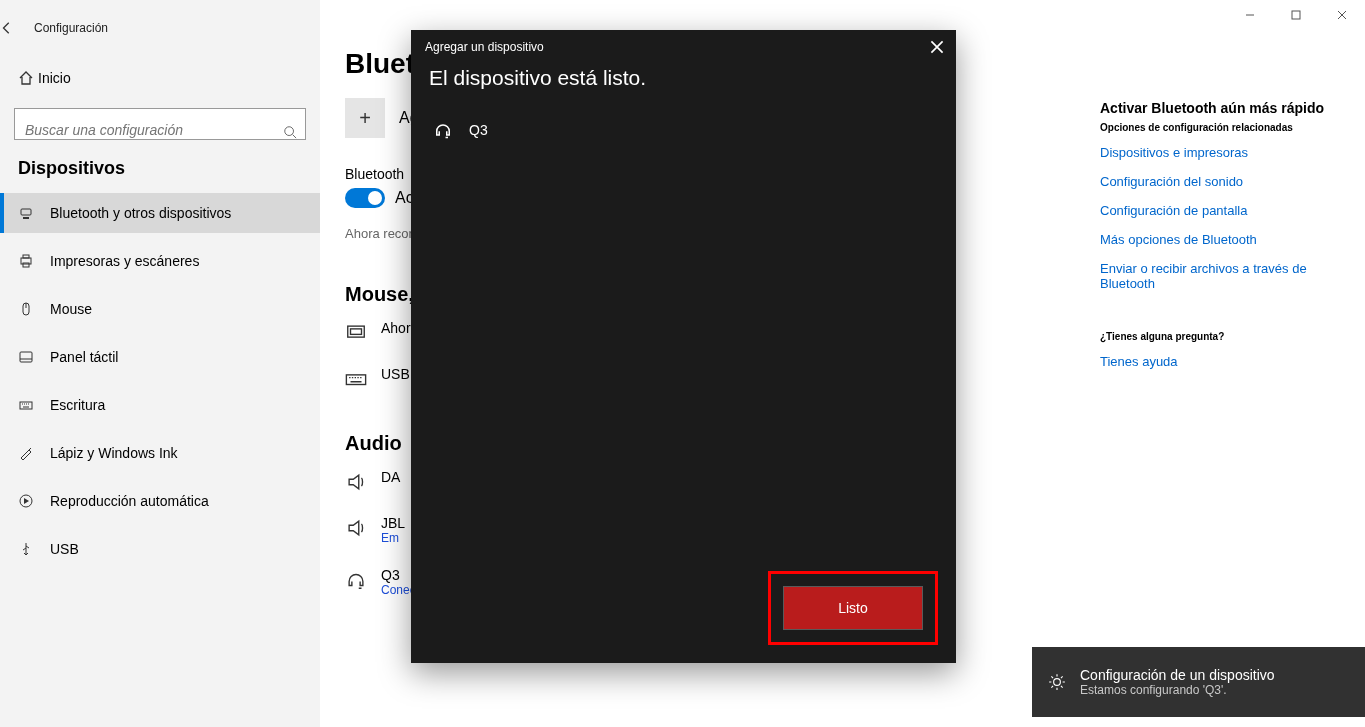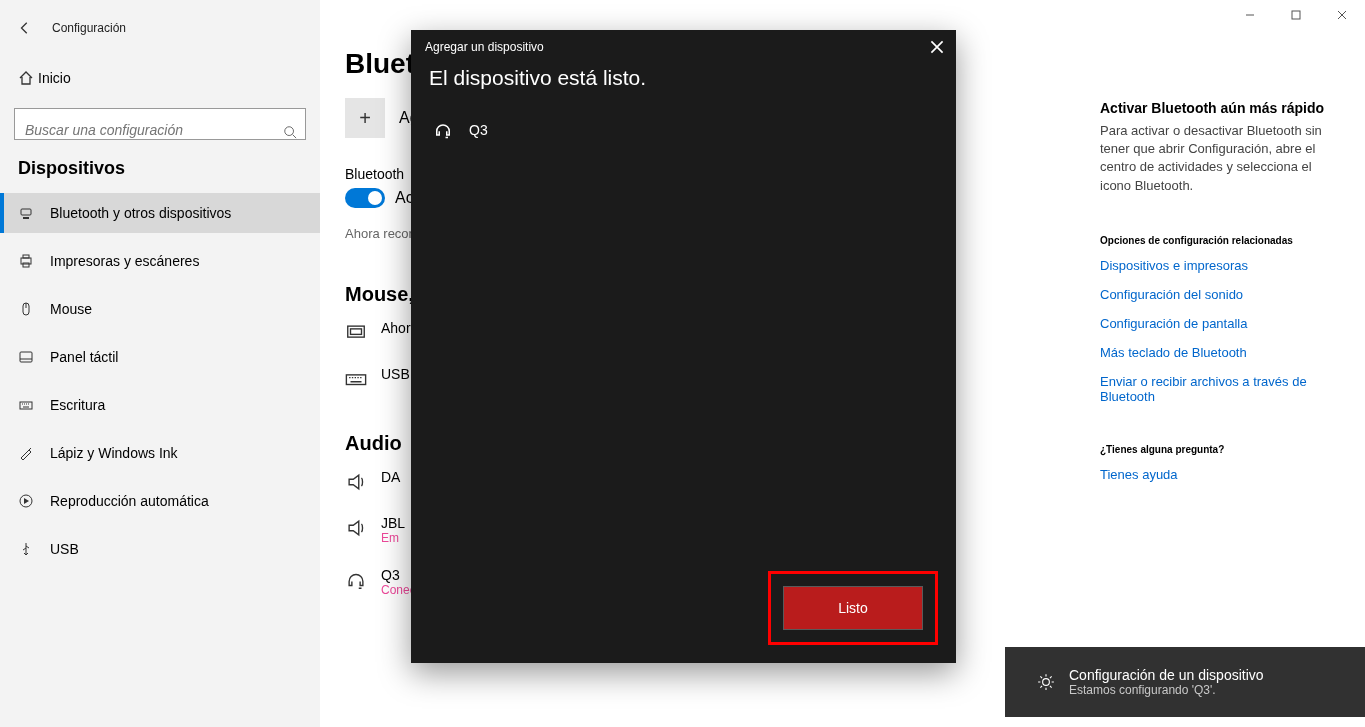--- a/index.html
+++ b/index.html
@@ -17,21 +17,20 @@
   .sidebar {
     position: absolute;
     left: 0; top: 0;
     width: 320px; height: 727px;
     background: #f3f3f3;
     padding-top: 12px;
   }
   .sidebar .titlebar-row {
     display: flex; align-items: center;
     height: 32px;
-    padding-left: 18px;
     gap: 20px;
     margin-bottom: 14px;
   }
   .back-arrow { width: 14px; height: 14px; color:#333; cursor:pointer; }
   .app-title { font-size: 12px; color:#222; }
   .home-row {
     display:flex; align-items:center;
     height: 40px;
     padding-left: 18px;
     gap: 4px;
@@ -117,21 +116,21 @@
   .section-heading {
     font-size:20px; font-weight:600;
     margin-top: 42px; margin-bottom: 14px;
   }
   .device-row {
     display:flex; align-items:flex-start; gap:14px;
     margin-bottom: 22px;
   }
   .device-row svg { width:22px; height:22px; color:#333; flex:none; margin-top:2px; }
   .device-row .dname { font-size:14px; }
-  .device-row .dsub { font-size:12px; color:#ec4899; }
+  .device-row .dsub { font-size:12px; color:#1d4ed8; }
 
   
   .right-panel {
     position:absolute;
     left: 1100px; top: 100px;
     width: 240px;
     font-size: 13px;
   }
   .rp-title { font-weight:600; font-size:14px; margin-bottom:6px; }
   .rp-body { color:#444; line-height:1.4; margin-bottom: 40px; }
@@ -188,25 +187,25 @@
     border: 1px solid #5a5a5a;
     color:#fff;
     font-size:14px;
     cursor:pointer;
   }
 
   
   .toast {
     position:absolute;
     right:0; bottom:10px;
-    width:360px; height:70px;
+    width:333px; height:70px;
     background:#313131;
     color:#fff;
     display:flex; align-items:center;
-    padding: 0 32px;
+    padding: 0 16px;
     gap:14px;
   }
   .toast svg { width:18px; height:18px; color:#fff; flex:none; }
   .toast .t-title { font-size:14px; }
   .toast .t-sub { font-size:12px; color:#c8c8c8; }
 </style>
 </head>
 <body>
 
 <div class="sidebar">
@@ -353,27 +352,26 @@
       </svg>
     <div>
       <div class="dname">Q3</div>
       <div class="dsub">Conectado</div>
     </div>
   </div>
 </div>
 
 <div class="right-panel">
   <div class="rp-title">Activar Bluetooth aún más rápido</div>
-  <div class="rp-body">Para activar o desactivar Bluetooth sin tener que abrir Configuración, abre el centro de actividades y selecciona el icono Bluetooth.</div>
 
   <div class="rp-sub">Opciones de configuración relacionadas</div>
   <span class="rp-link">Dispositivos e impresoras</span>
   <span class="rp-link">Configuración del sonido</span>
   <span class="rp-link">Configuración de pantalla</span>
-  <span class="rp-link">Más teclado de Bluetooth</span>
+  <span class="rp-link">Más opciones de Bluetooth</span>
   <span class="rp-link" style="margin-bottom:40px;">Enviar o recibir archivos a través de Bluetooth</span>
 
   <div class="rp-sub">¿Tienes alguna pregunta?</div>
   <span class="rp-link">Tienes ayuda</span>
 </div>
 
 <div class="win-controls">
   <div>
       <svg viewBox="0 0 10 10">
         <line x1="1" y1="5" x2="9" y2="5" stroke="currentColor"></line>

